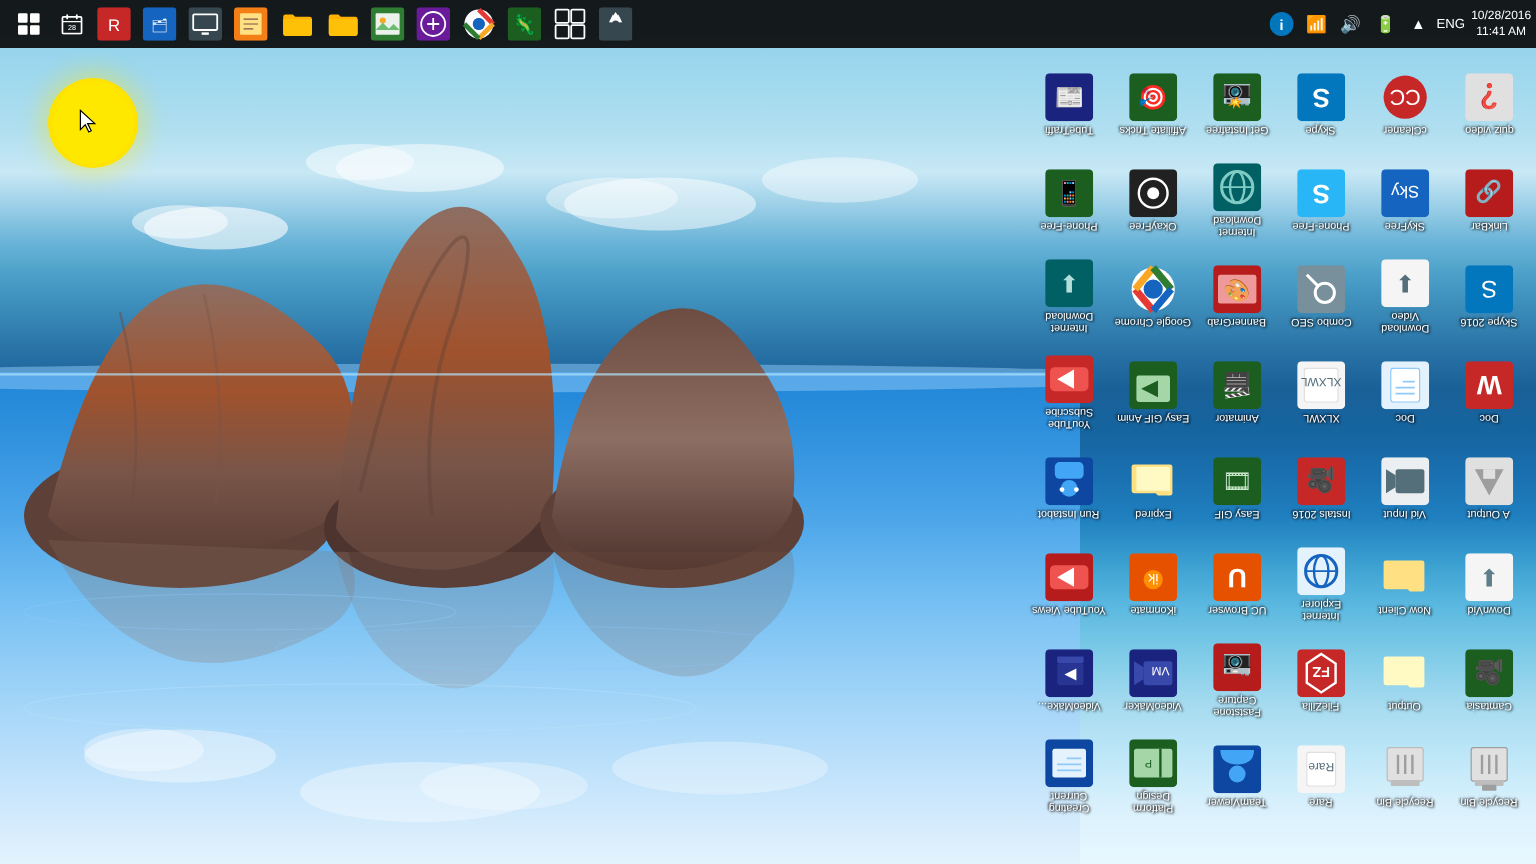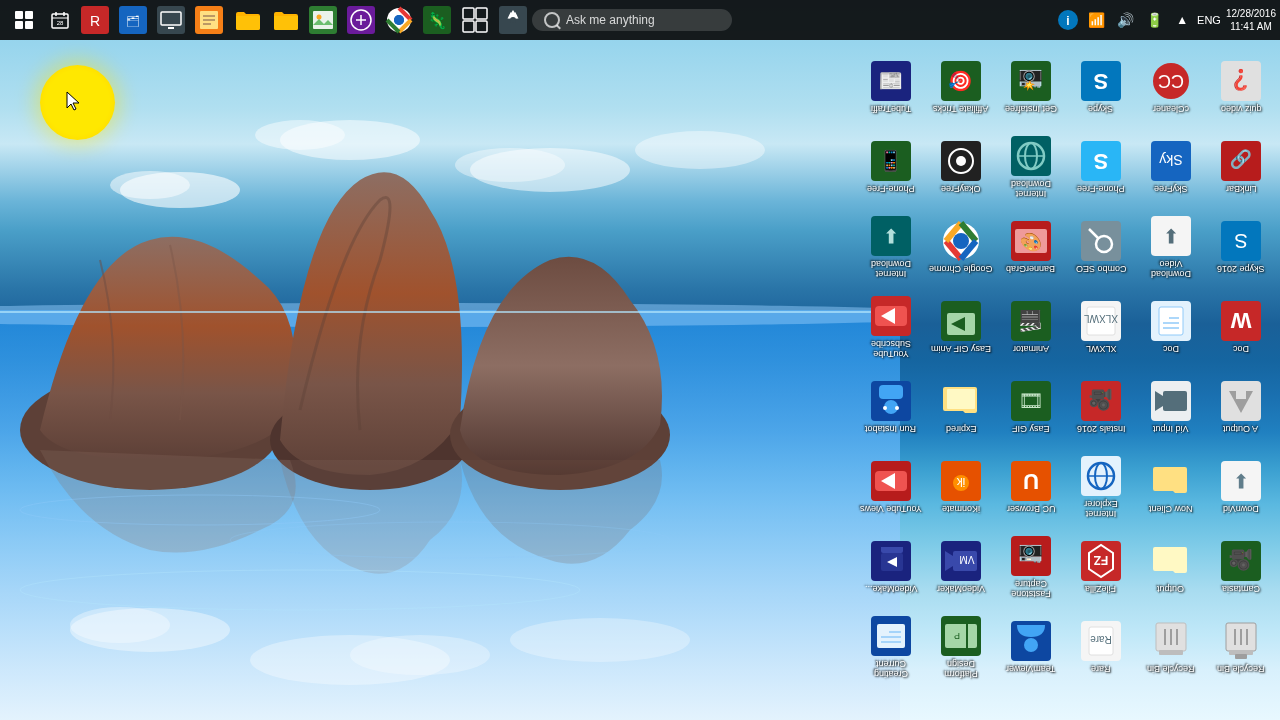--- a/index.html
+++ b/index.html
@@ -440,42 +440,38 @@
     <div class="taskbar-app-icon">
       <svg width="28" height="28" viewBox="0 0 28 28">
         <rect width="28" height="28" rx="3" fill="#37474f"></rect>
         <path d="M14,4 L18,10 L10,10Z" fill="white"></path>
         <path d="M6,16 L10,10 L14,16Z" fill="white" transform="rotate(120,14,14)"></path>
         <path d="M22,16 L18,10 L14,16Z" fill="white" transform="rotate(240,14,14)"></path>
         <circle cx="14" cy="14" r="3" fill="#37474f"></circle>
       </svg>
     </div>
 
-    <div class="search-bar">
-      <div class="search-circle"></div>
-      <span>Ask me anything</span>
-    </div>
 
     <div class="system-tray" style="margin-left: auto;">
 
       <div class="taskbar-icon" style="width:24px;height:24px;">
         <svg width="20" height="20" viewBox="0 0 20 20">
           <rect width="20" height="20" rx="10" fill="#0277bd"></rect>
           <text x="10" y="15" text-anchor="middle" font-size="12" fill="white" font-weight="bold">i</text>
         </svg>
       </div>
       <div class="taskbar-icon" style="width:24px;height:24px;font-size:14px;color:white;">📶</div>
       <div class="taskbar-icon" style="width:24px;height:24px;font-size:14px;color:white;">🔊</div>
       <div class="taskbar-icon" style="width:24px;height:24px;font-size:14px;color:white;">🔋</div>
       <div class="taskbar-icon" style="width:20px;height:24px;color:white;font-size:12px;">▲</div>
 
       <div style="color:white;font-size:11px;cursor:pointer;">ENG</div>
 
       <div class="clock-area">
-        <span>12/28/2016</span>
+        <span>10/28/2016</span>
         <span>11:41 AM</span>
       </div>
     </div>
   </div>
 
   <div class="icons-grid" style="top:45px; right:0; width:440px; bottom:0; position:absolute; z-index:5; display:grid; grid-template-columns: repeat(6, 70px); grid-template-rows: repeat(8, 80px); align-content:start; justify-content:end; padding:4px; gap:0;">
 
     <div class="desktop-icon" style="grid-column:6; grid-row:1;">
       <div class="icon-img" style="transform:rotate(180deg);">
         <svg width="40" height="40" viewBox="0 0 40 40">

